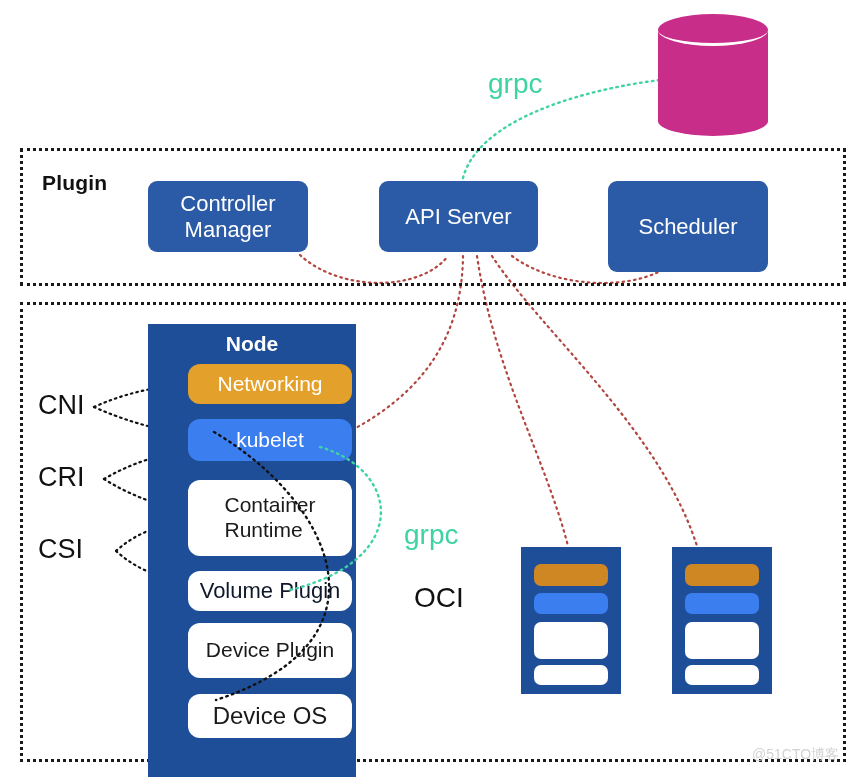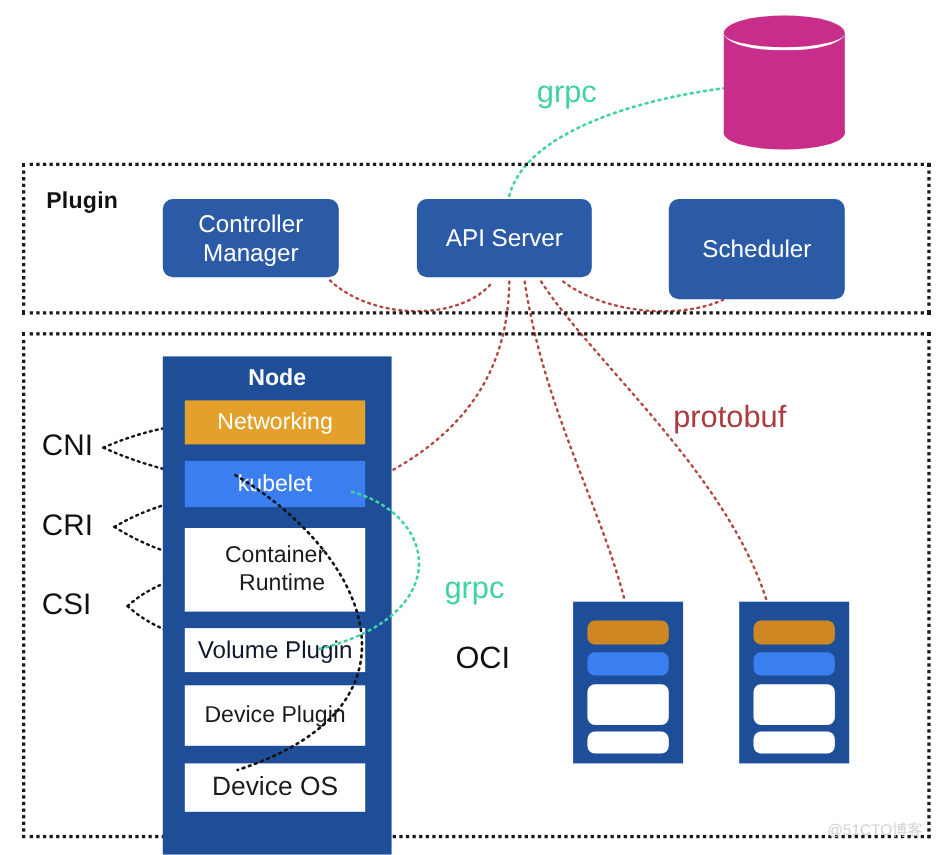--- a/index.html
+++ b/index.html
@@ -122,27 +122,27 @@
     position: absolute;
     left: 0; top: 8px;
     width: 208px;
     text-align: center;
     color: #ffffff;
     font-size: 21px;
     font-weight: bold;
   }
   .node-item {
     position: absolute;
-    left: 20px;
+    left: 40px;
     width: 164px;
-    border-radius: 0;
+    border-radius: 12px;
     display: flex;
     align-items: center;
     justify-content: center;
-    text-align: right;
+    text-align: left;
     line-height: 1.17;
     box-sizing: border-box;
     z-index: 5;
   }
   #item-networking {
     top: 40px; height: 40px;
     background: #e3a02a;
     color: #ffffff;
     font-size: 21px;
   }
@@ -319,21 +319,20 @@
 
     <path d="M 214 432 C 330 500 400 640 216 700" fill="none" stroke="#111111" stroke-width="2.4" stroke-dasharray="1.6 4.4" stroke-linecap="round"></path>
   </svg>
 
   <div class="iface-label" id="label-cni">CNI</div>
   <div class="iface-label" id="label-cri">CRI</div>
   <div class="iface-label" id="label-csi">CSI</div>
 
   <div class="proto-label" id="label-grpc-top">grpc</div>
   <div class="proto-label" id="label-grpc-node">grpc</div>
-  <div class="proto-label" id="label-protobuf">protobuf</div>
   <div class="proto-label" id="label-oci">OCI</div>
 
   <div class="mini-node" id="mini-node-1">
     <div class="mini-bar b1"></div>
     <div class="mini-bar b2"></div>
     <div class="mini-bar b3"></div>
     <div class="mini-bar b4"></div>
   </div>
 
   <div class="mini-node" id="mini-node-2">

